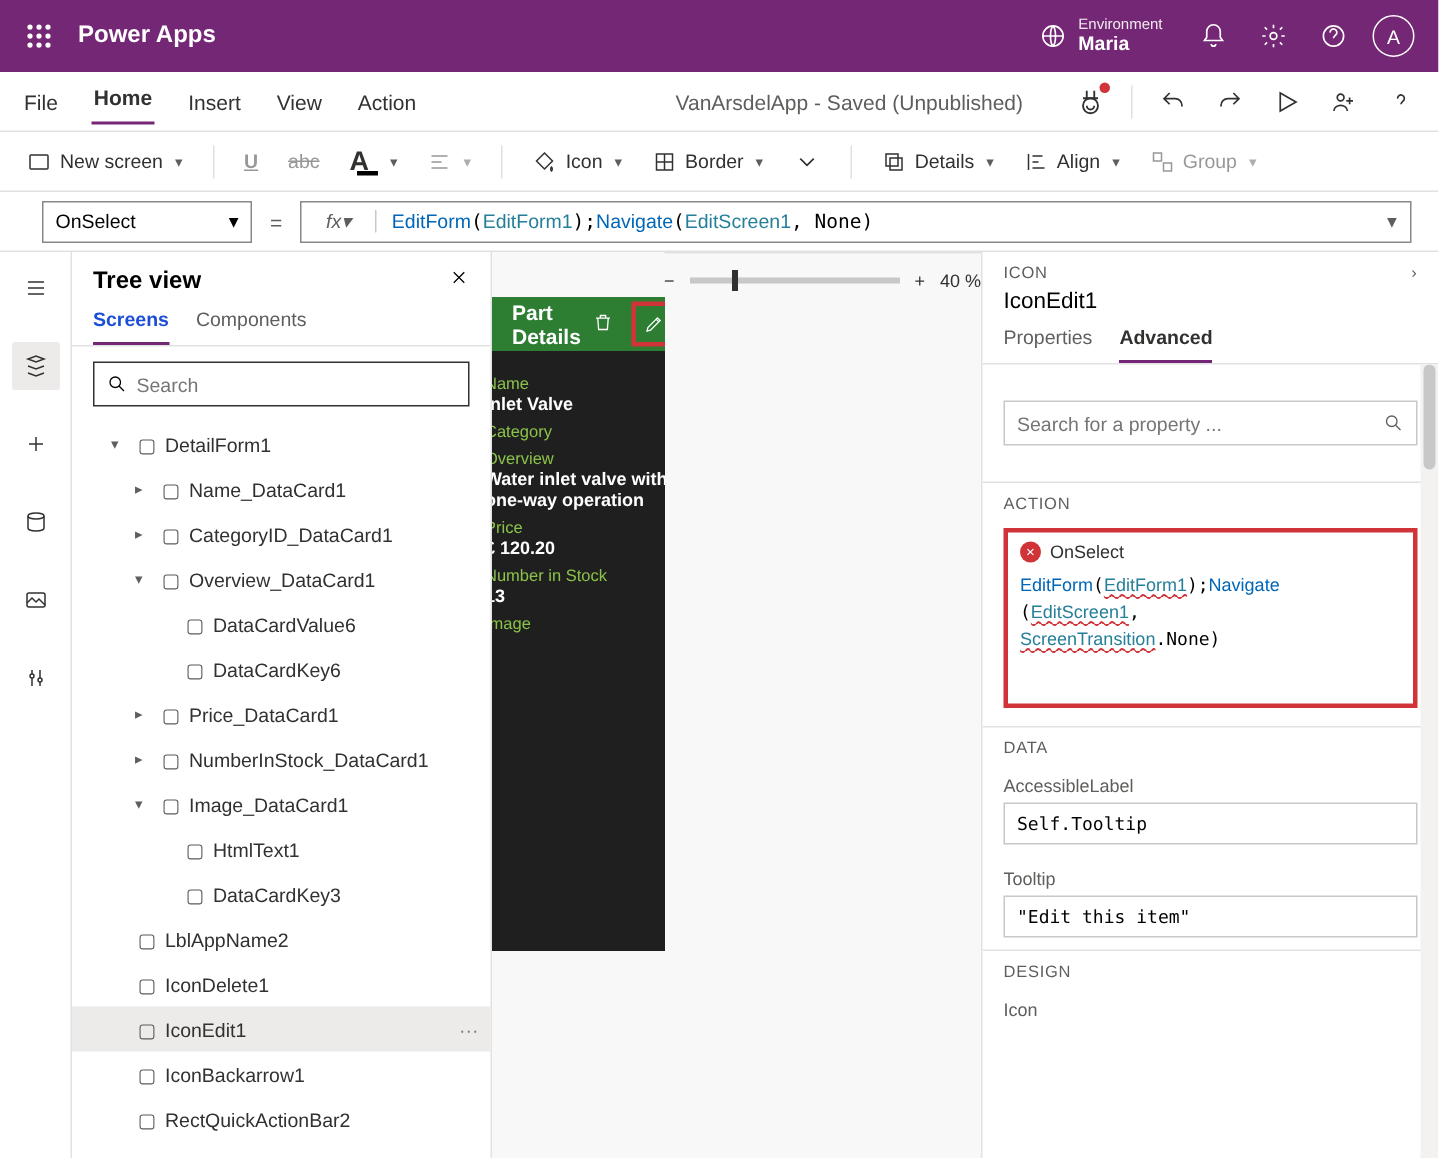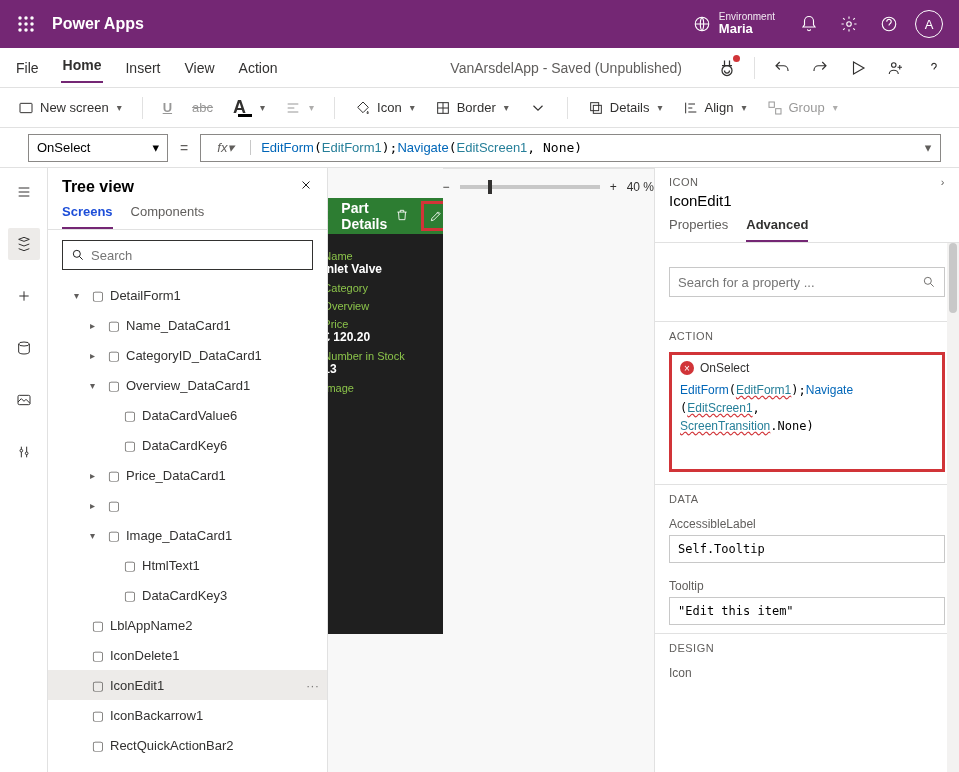--- a/index.html
+++ b/index.html
@@ -386,20 +386,21 @@
           <span class="nlabel">DataCardKey6</span>
         </div>
         <div class="node indent-2">
           <span class="exp">▸</span>
           <span class="nicon">▢</span>
           <span class="nlabel">Price_DataCard1</span>
         </div>
         <div class="node indent-2">
           <span class="exp">▸</span>
           <span class="nicon">▢</span>
+          <span class="nlabel">NumberInStock_DataCard1</span>
         </div>
         <div class="node indent-2">
           <span class="exp">▾</span>
           <span class="nicon">▢</span>
           <span class="nlabel">Image_DataCard1</span>
         </div>
         <div class="node indent-3">
           <span class="exp"></span>
           <span class="nicon">▢</span>
           <span class="nlabel">HtmlText1</span>
@@ -453,20 +454,21 @@
               <svg width="14" height="14" viewBox="0 0 24 24" stroke="#fff">
                 <path d="M4 20l4-1 11-11-3-3L5 16l-1 4zM14 6l3 3"></path>
               </svg>
             </div>
         </div>
         <div class="ph-body" id="phone-body">
             <div class="field-label">Name</div>
             <div class="field-value">Inlet Valve</div>
             <div class="field-label">Category</div>
             <div class="field-label">Overview</div>
+            <div class="field-value">Water inlet valve with one-way operation</div>
             <div class="field-label">Price</div>
             <div class="field-value">£ 120.20</div>
             <div class="field-label">Number in Stock</div>
             <div class="field-value">13</div>
             <div class="field-label">Image</div>
             <div class="field-value"></div>
           </div>
       </div>
     </div>
     <div class="canvas-scroll">

